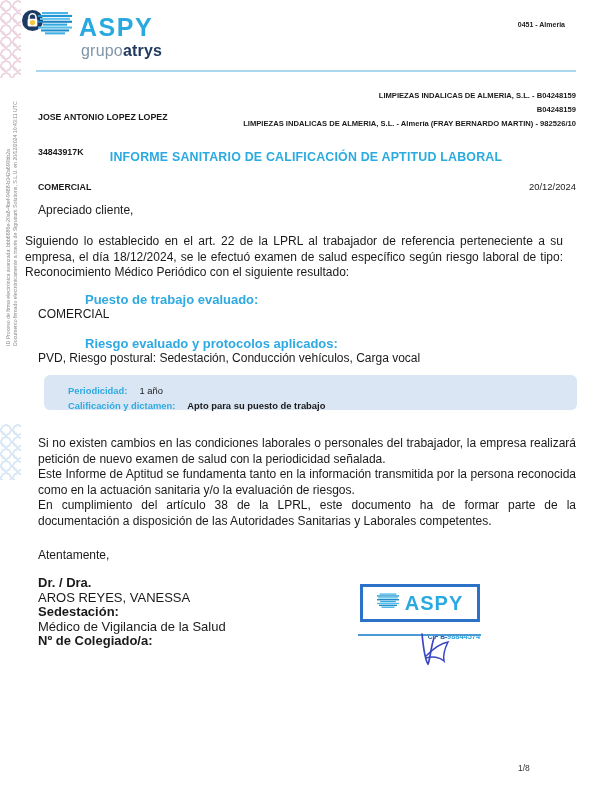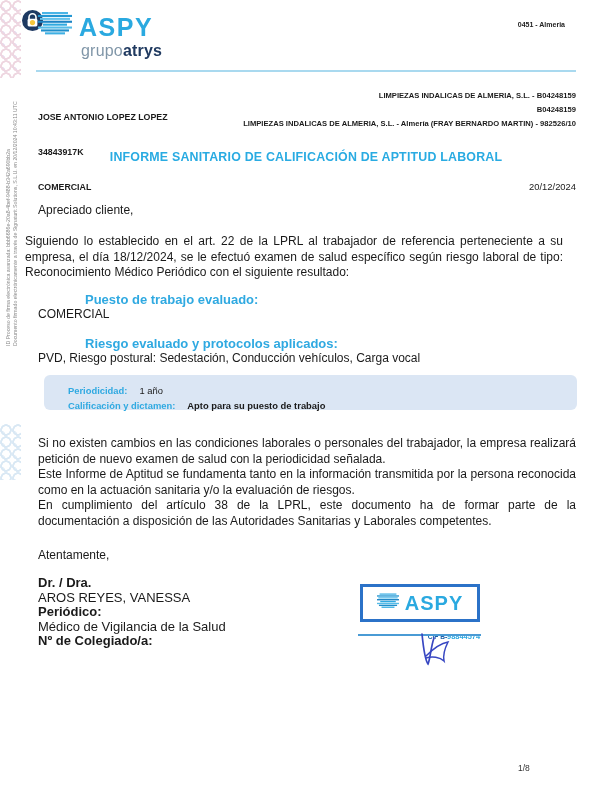--- a/index.html
+++ b/index.html
@@ -166,21 +166,21 @@
     <div style="text-align:justify;">Si no existen cambios en las condiciones laborales o personales del trabajador, la empresa realizará petición de nuevo examen de salud con la periodicidad señalada.</div>
     <div style="text-align:justify;">Este Informe de Aptitud se fundamenta tanto en la información transmitida por la persona reconocida como en la actuación sanitaria y/o la evaluación de riesgos.</div>
     <div style="text-align:justify;">En cumplimiento del artículo 38 de la LPRL, este documento ha de formar parte de la documentación a disposición de las Autoridades Sanitarias y Laborales competentes.</div>
   </div>
 
   <div class="closing body-text">Atentamente,</div>
 
   <div class="signer">
     <div class="b">Dr. / Dra.</div>
     <div>AROS REYES, VANESSA</div>
-    <div class="b">Periódico:</div>
+    <div class="b">Sedestación:</div>
     <div>Médico de Vigilancia de la Salud</div>
     <div class="b">Nº de Colegiado/a:</div>
   </div>
 
   <div class="stamp-box">
     <span>
       <svg width="22" height="17" viewBox="0 0 34 25">
         <rect x="4" y="0" width="26" height="2.1" fill="#4AB5E6"></rect>
         <rect x="0" y="2.9" width="34" height="2.1" fill="#2497D3"></rect>
         <rect x="2" y="5.8" width="30" height="2.1" fill="#63C2EC"></rect>

